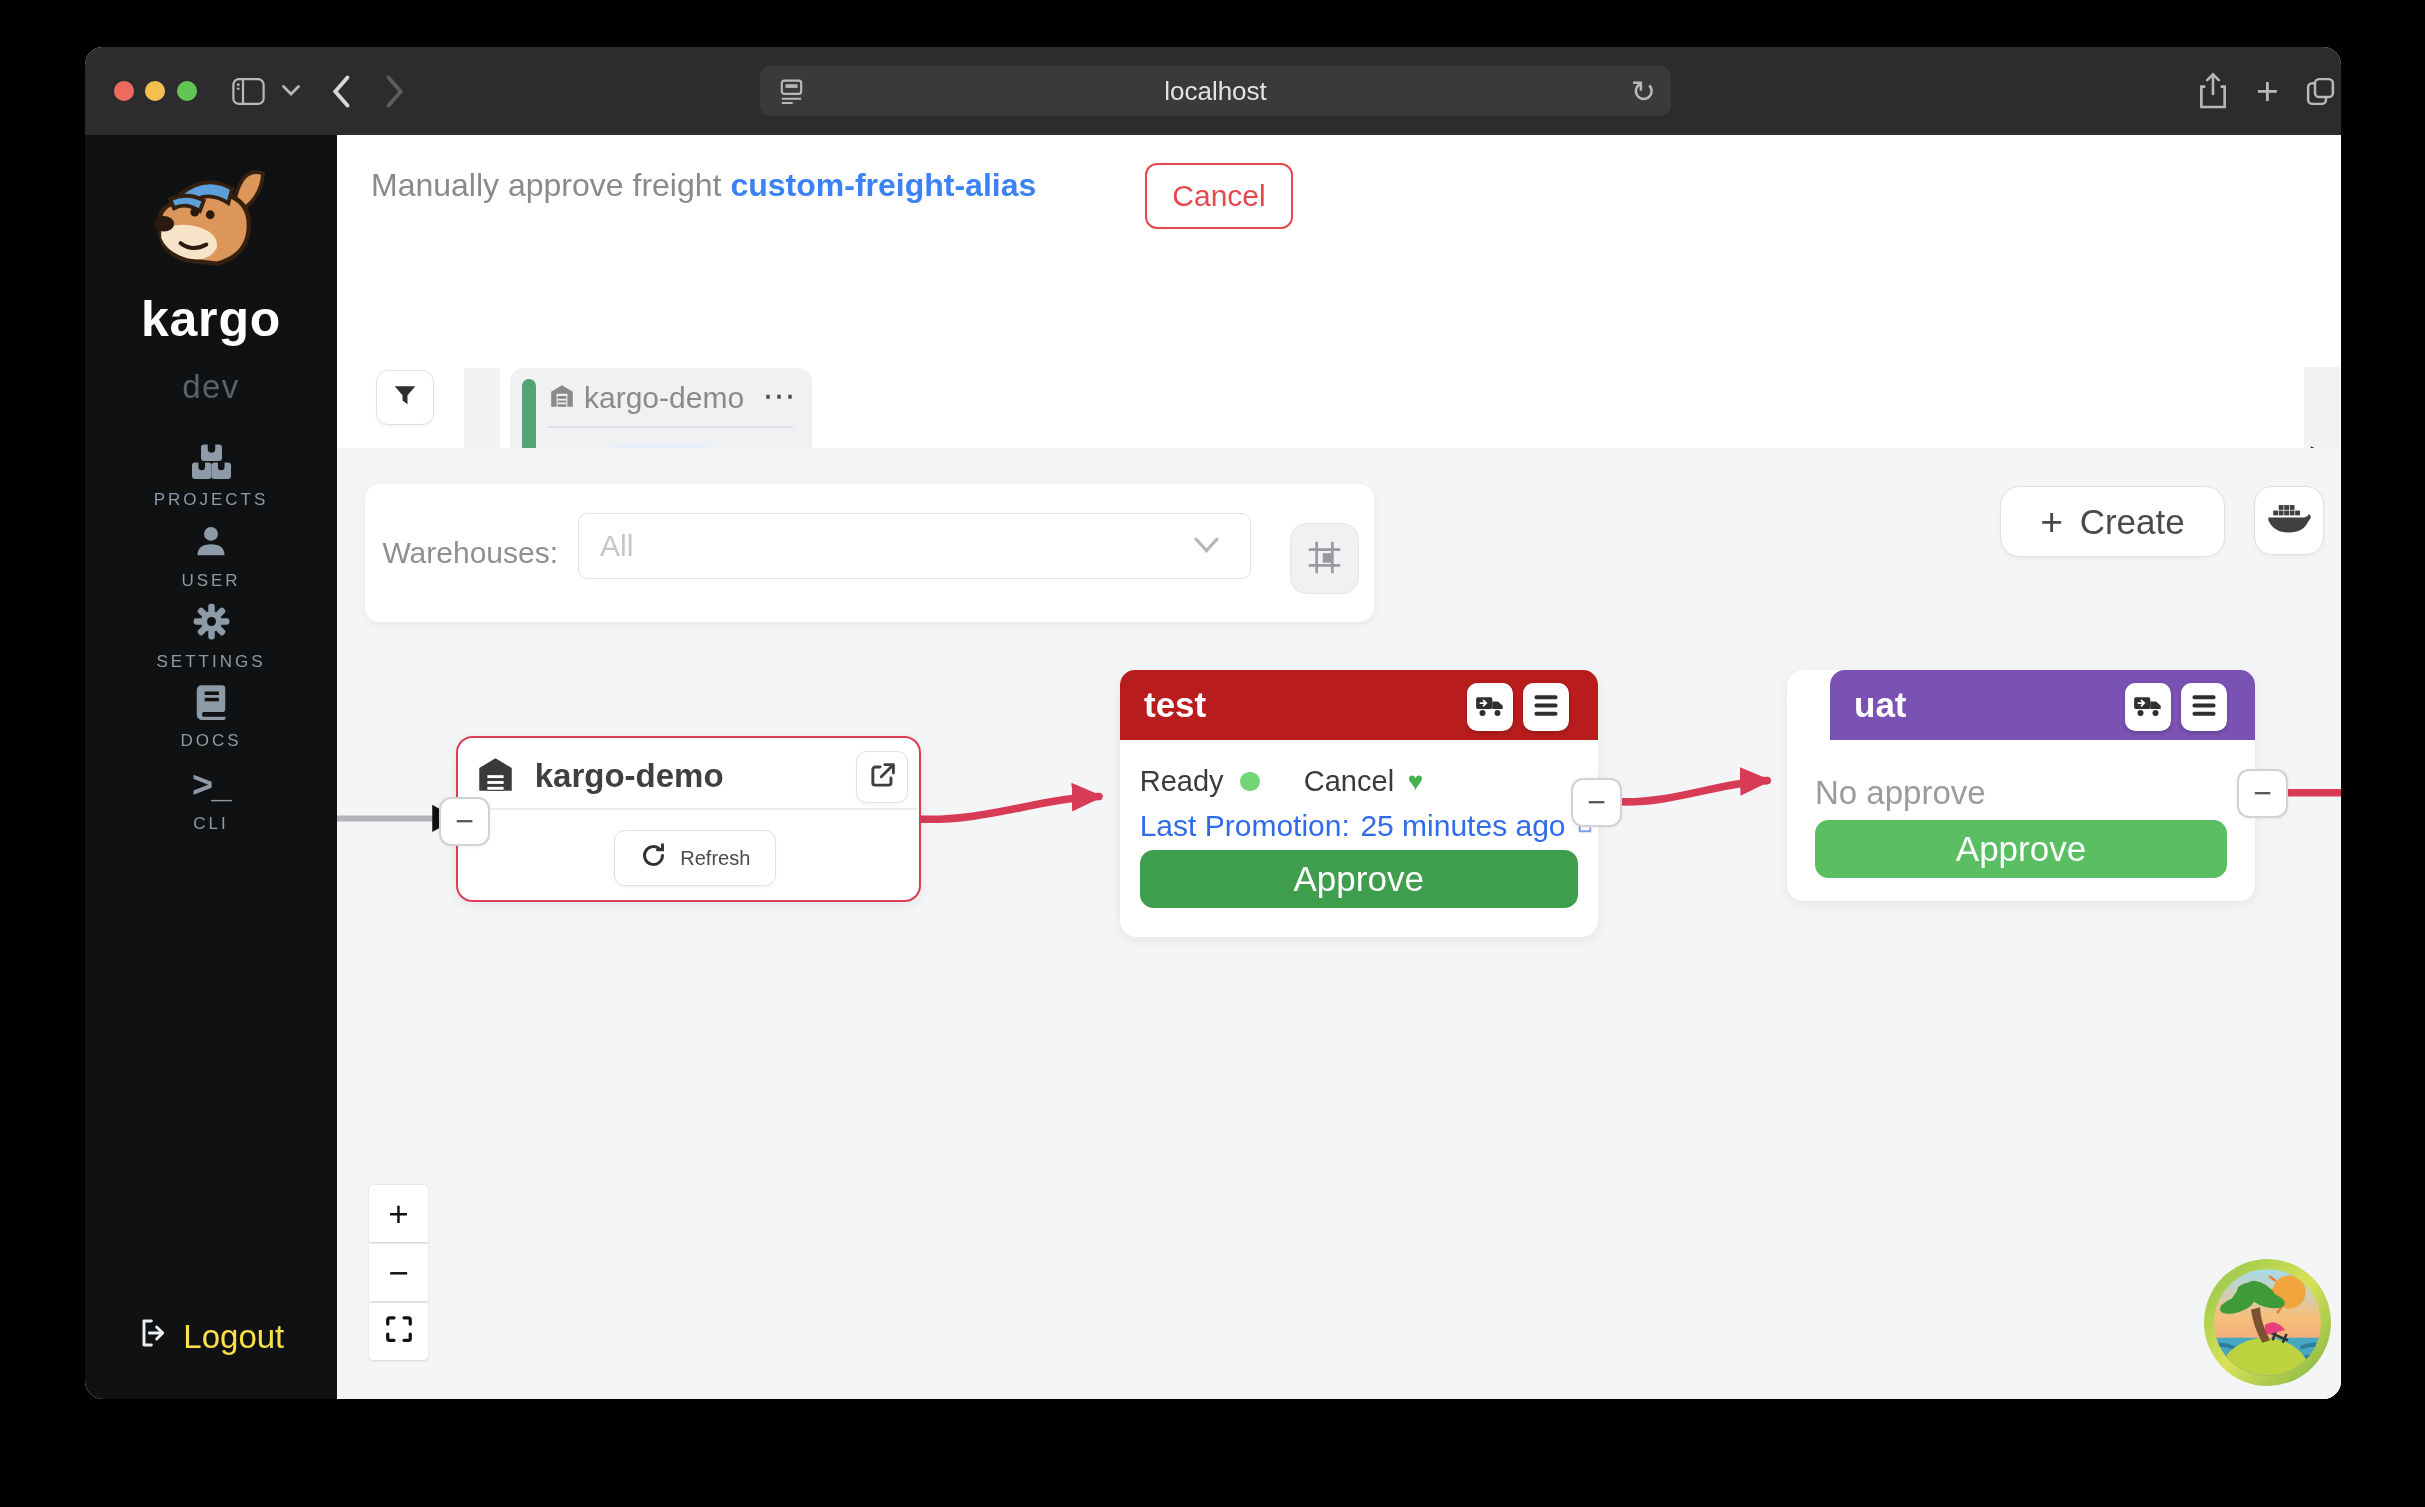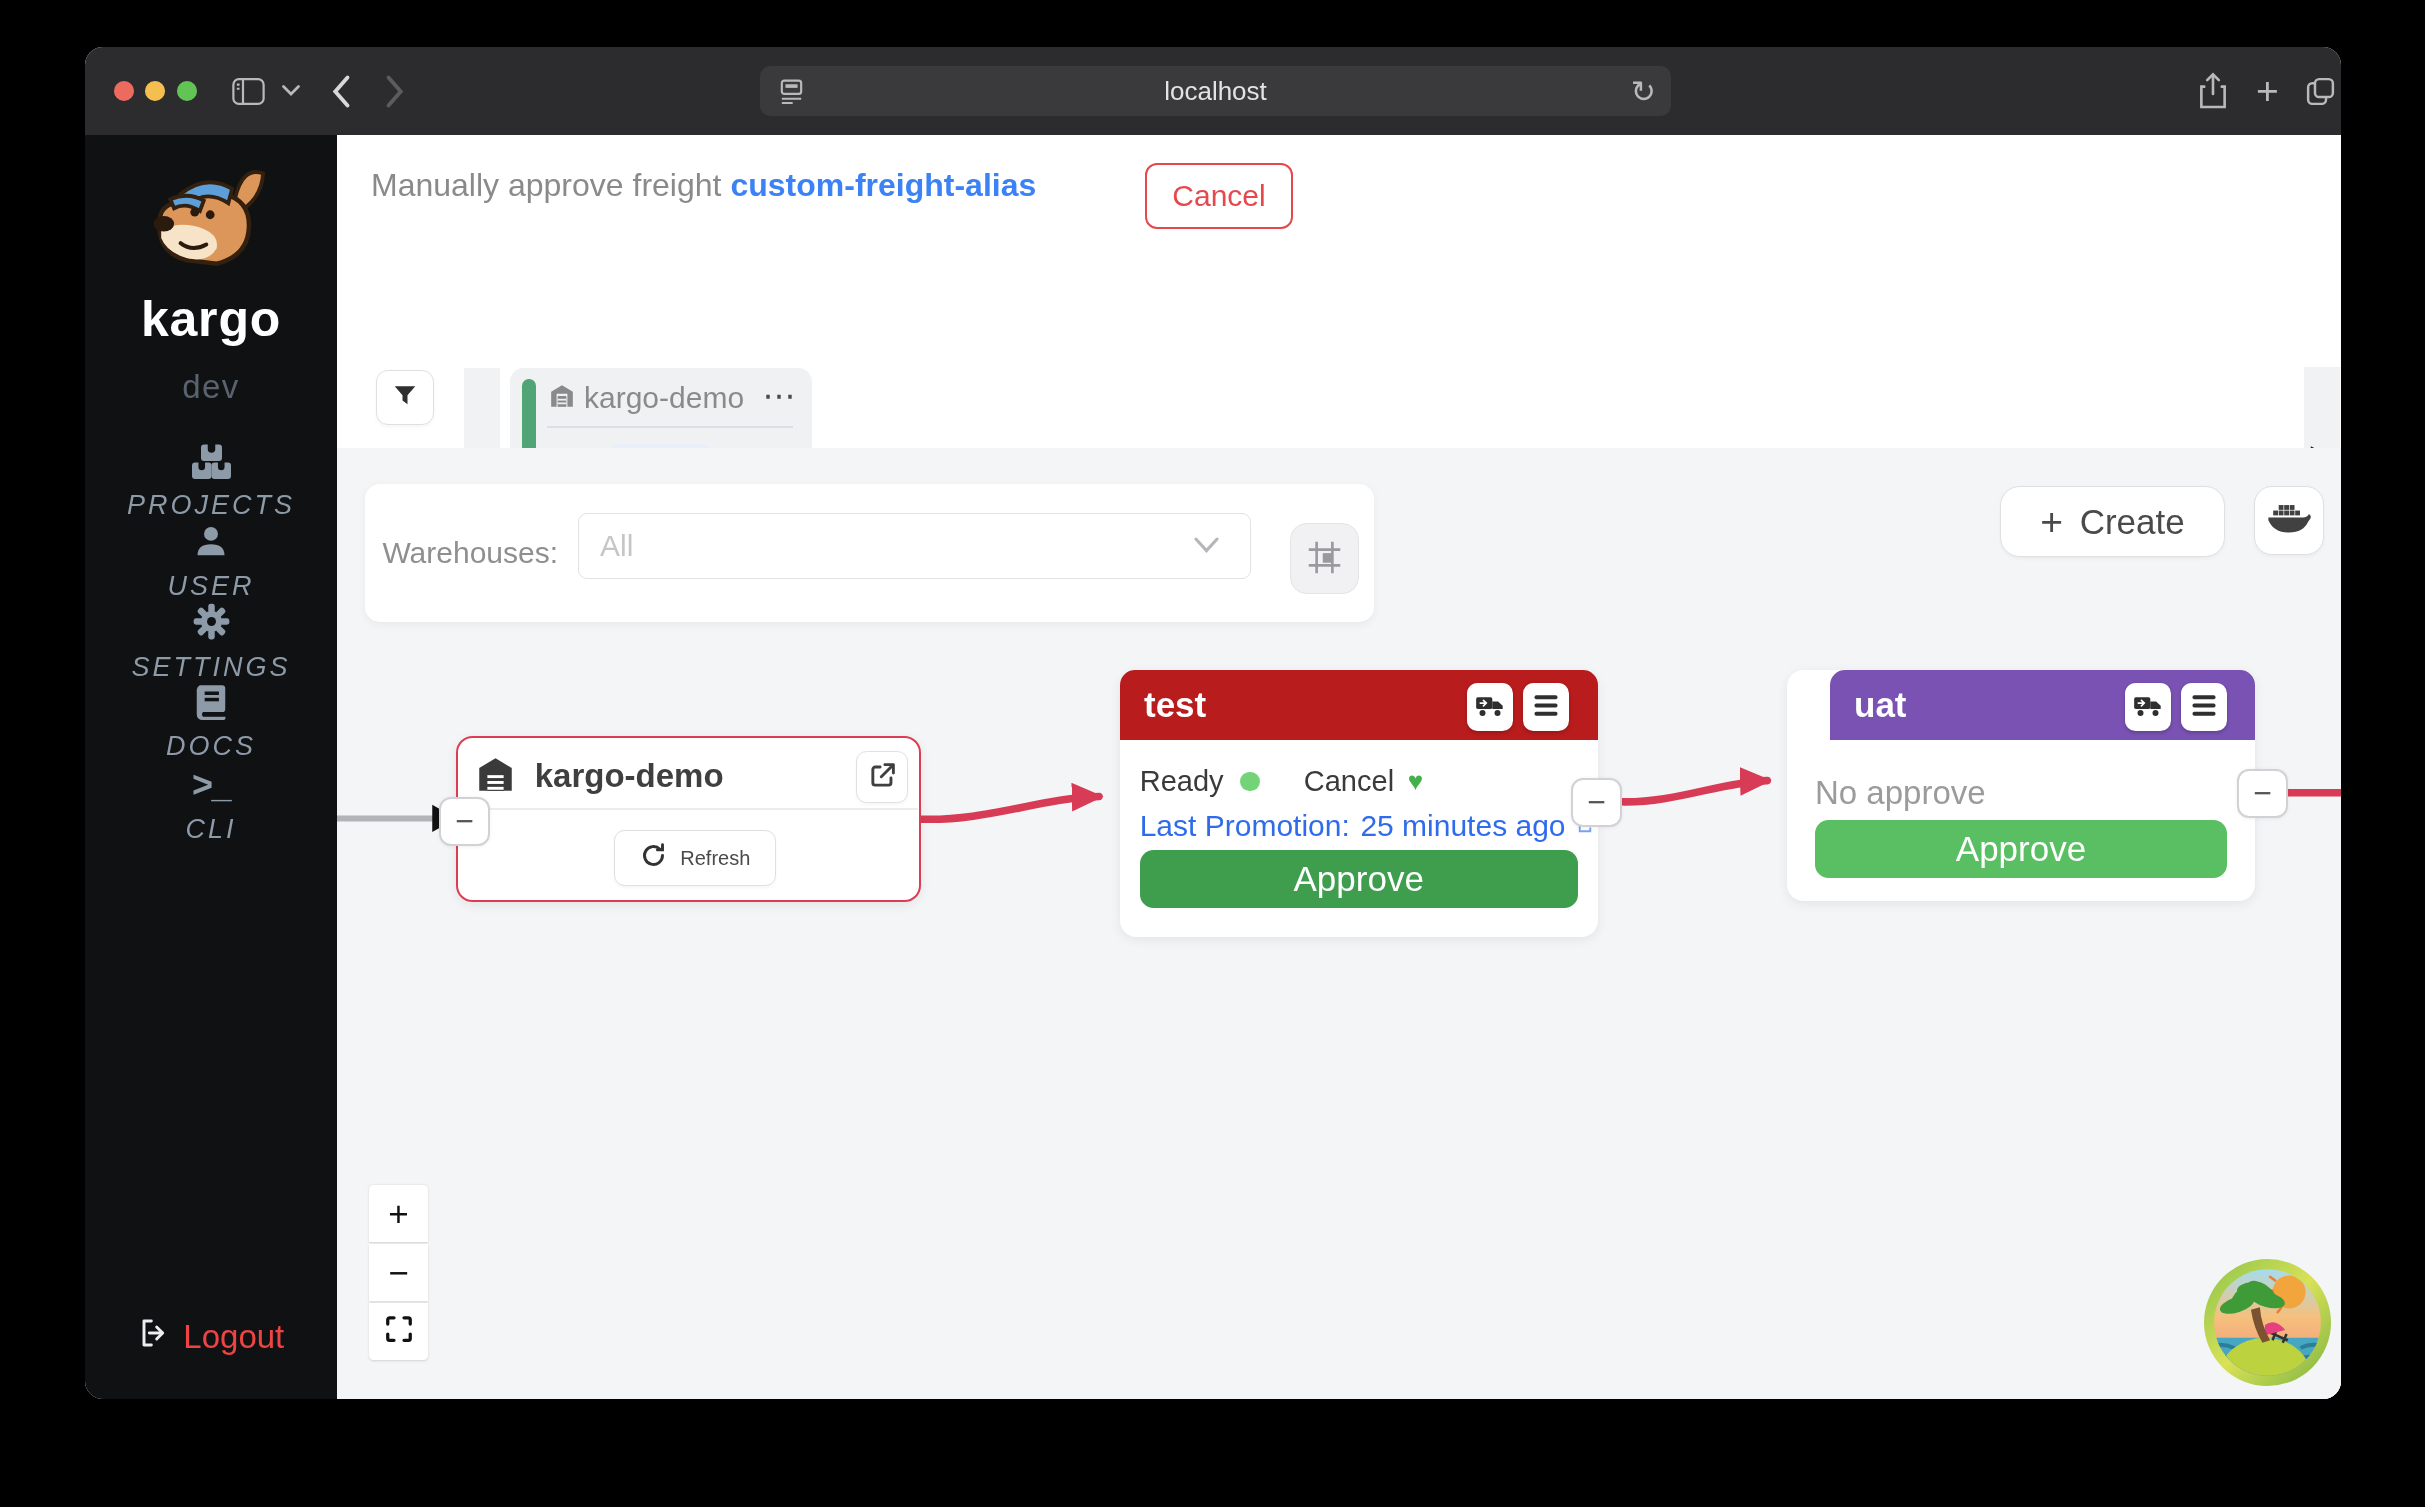--- a/index.html
+++ b/index.html
@@ -7,21 +7,21 @@
   .abs{position:absolute;}
   #window{position:absolute;left:85px;top:47px;width:2256px;height:1352px;border-radius:18px;background:#fff;overflow:hidden;box-shadow:0 0 0 0.8px #000;}
   
   #titlebar{position:absolute;left:0;top:0;width:100%;height:88px;background:#2c2c2e;}
   .light{position:absolute;top:34px;width:19.7px;height:19.7px;border-radius:50%;}
   .tb-ico{position:absolute;top:0;height:88px;display:flex;align-items:center;justify-content:center;color:#b9b9bb;}
   #urlbar{position:absolute;left:675px;top:19px;width:911px;height:50px;background:#3a3a3c;border-radius:10.6px;display:flex;align-items:center;justify-content:center;color:#e3e3e5;font-size:26px;}
   
   #sidebar{position:absolute;left:0;top:88px;width:252px;bottom:0;background:#101113;color:#8d9aa8;}
   .side-item{position:absolute;left:0;width:252px;display:flex;flex-direction:column;align-items:center;gap:7.6px;cursor:pointer;}
-  .side-label{font-size:27px;letter-spacing:3px;color:#8d9aa8;font-style:italic;}
+  .side-label{font-size:17px;letter-spacing:3px;color:#8d9aa8;}
   
   #main{position:absolute;left:252px;top:88px;right:0;bottom:0;background:#fff;}
   #page-header{position:absolute;left:0;top:0;right:0;height:100px;background:#fff;display:flex;align-items:center;padding-left:34px;box-sizing:border-box;}
   #page-title{font-size:32px;color:#8a8a8a;}
   #page-title b{color:#3b82f6;margin-left:9px;font-weight:bold;}
   #cancel-btn{position:absolute;left:808px;top:28px;width:144px;height:62px;border-radius:12px;background:#fff;color:#e5484d;border:2.3px solid currentColor;font-size:30px;display:flex;align-items:center;justify-content:center;cursor:pointer;}
   
   #timeline{position:absolute;left:0;top:100px;right:0;height:213px;background:#fff;border-bottom:1.5px solid #e4e5e7;}
   .wbtn{background:#fff;border:1.5px solid #e0e0e3;border-radius:12px;display:flex;align-items:center;justify-content:center;box-shadow:0 1.5px 3.8px rgba(0,0,0,.04);cursor:pointer;}
   .arrow-strip{position:absolute;background:#f1f2f4;display:flex;align-items:center;justify-content:center;font-size:29px;color:#111;cursor:pointer;}
@@ -177,21 +177,21 @@
           </svg>
       </span>
       <span class="side-label">DOCS</span>
     </div>
 
     <div class="side-item" style="top:629px;">
       <span style="font-size:36px;font-weight:bold;color:#8d9aa8;letter-spacing:-1.5px;">&gt;_</span>
       <span class="side-label">CLI</span>
     </div>
 
-    <div class="abs" style="left:0;top:1182px;width:252px;display:flex;align-items:center;justify-content:center;gap:13.6px;color:#ef4444;font-size:33px;cursor:pointer;">
+    <div class="abs" style="left:0;top:1182px;width:252px;display:flex;align-items:center;justify-content:center;gap:13.6px;color:#fde047;font-size:33px;cursor:pointer;">
       <span>
         <svg width="32" height="32" viewBox="0 0 24 24" fill="none" stroke="#eceff2" stroke-width="2.2" stroke-linecap="round" stroke-linejoin="round">
             <path d="M10 3 H4.5 v18 H10"></path>
             <path d="M14 7.5 L18.5 12 L14 16.5"></path>
             <line x1="8.5" y1="12" x2="18" y2="12"></line>
           </svg>
       </span>
       <span>Logout</span>
     </div>
   </div>

